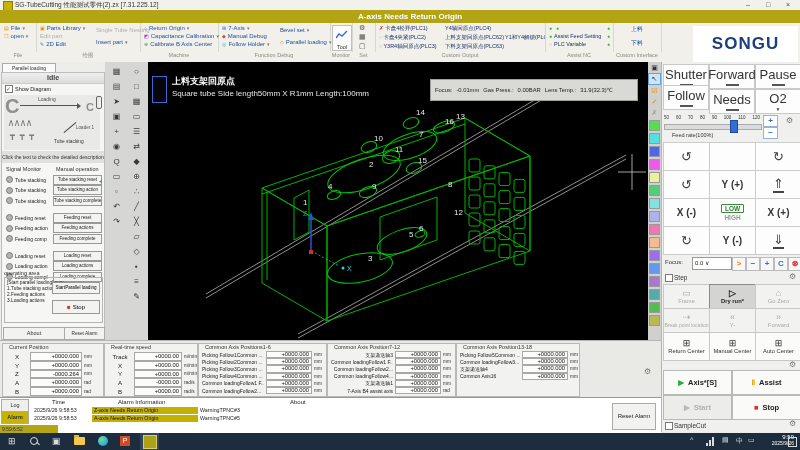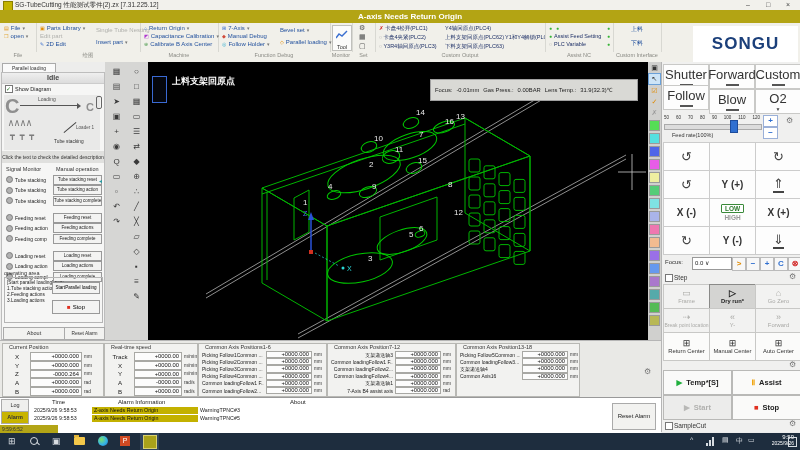--- a/index.html
+++ b/index.html
@@ -526,20 +526,21 @@
           <text x="247" y="90" font-size="8" fill="#e8e8e8">11</text>
           <text x="306" y="153" font-size="8" fill="#e8e8e8">12</text>
           <text x="308" y="57" font-size="8" fill="#e8e8e8">13</text>
           <text x="268" y="53" font-size="8" fill="#e8e8e8">14</text>
           <text x="270" y="101" font-size="8" fill="#e8e8e8">15</text>
           <text x="297" y="62" font-size="8" fill="#e8e8e8">16</text>
         </g>
     </svg>
     <div id="vp-thumb"></div>
     <div id="vp-title">上料支架回原点</div>
+    <div id="vp-sub">Square tube Side length50mm X R1mm Length:100mm</div>
     <div id="vp-info">
       <span>Focus:</span>
       <span>-0.01mm</span>
       <span>Gas Press.:</span>
       <span>0.00BAR</span>
       <span>Lens Temp.:</span>
       <span>31.9(32.3)℃</span>
     </div>
   </div>
 
@@ -572,29 +573,29 @@
   <div id="rightpanel">
     <div class="rpbtn" style="left:1px;top:2px;width:44px;height:23px">
         <span class="lbl8">Shutter</span>
         <span class="ind"></span>
       </div>
     <div class="rpbtn" style="left:47px;top:2px;width:44px;height:23px">
         <span class="lbl8">Forward</span>
         <span class="ind"></span>
       </div>
     <div class="rpbtn" style="left:93px;top:2px;width:44px;height:23px">
-        <span class="lbl8">Custom</span>
+        <span class="lbl8">Pause</span>
         <span class="ind"></span>
       </div>
     <div class="rpbtn" style="left:1px;top:23px;width:44px;height:23px">
         <span class="lbl8">Follow</span>
         <span class="ind"></span>
       </div>
     <div class="rpbtn" style="left:47px;top:27px;width:44px;height:23px">
-        <span class="lbl8">Blow</span>
+        <span class="lbl8">Needs</span>
         <span class="ind"></span>
       </div>
     <div class="rpbtn" style="left:93px;top:27px;width:44px;height:23px">
         <span class="lbl8">O2</span>
         <span style="font-size:5px;color:#444">▼</span>
       </div>
 
     <div class="tickrow" id="tickrow">
         <span class="tick">50</span>
         <span class="tick">60</span>
@@ -687,21 +688,21 @@
         <span>Manual Center</span>
       </div>
     <div class="gbtn en" style="left:93px;top:270px;width:45px;height:27px;background:#fbfbfa">
         <span class="gi">⊞</span>
         <span>Auto Center</span>
       </div>
     <span class="gear" style="left:127px;top:298px">⚙</span>
 
     <div class="bigbtn" style="left:1px;top:308px;width:67px">
         <span style="color:#1faf3c">▶</span>
-        <span>Temp*[S]</span>
+        <span>Axis*[S]</span>
       </div>
     <div class="bigbtn" style="left:70px;top:308px;width:67px">
         <span style="color:#f0a000">Ⅱ</span>
         <span>Assist</span>
       </div>
     <div class="bigbtn dis" style="left:1px;top:333px;width:67px">
         <span style="color:#b8b8b6">▶</span>
         <span>Start</span>
       </div>
     <div class="bigbtn" style="left:70px;top:333px;width:67px">

